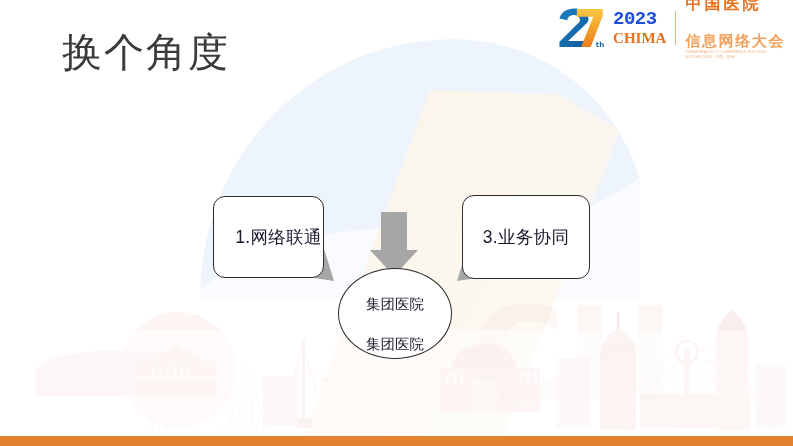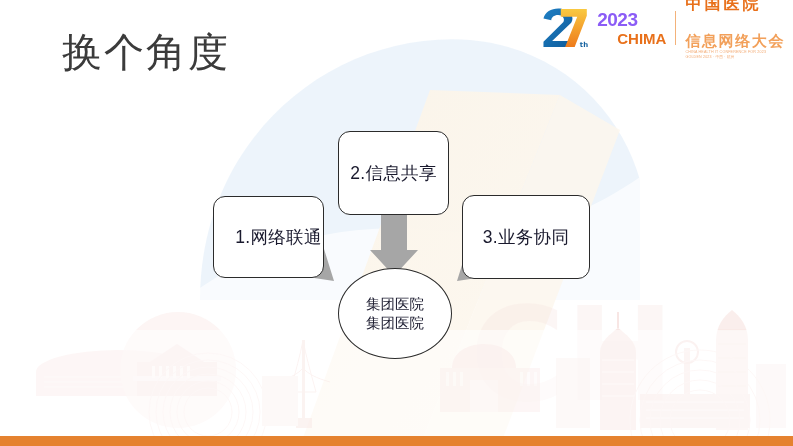--- a/index.html
+++ b/index.html
@@ -30,30 +30,29 @@
     height:48px;width:200px;
     display:flex;align-items:center;justify-content:flex-end;
     gap:5px;
   }
   .logo-mark{width:52px;height:44px;flex:none;}
   .logo-year-block{
     display:flex;flex-direction:column;align-items:flex-start;
     line-height:1;flex:none;
   }
   .logo-year{
-    font-size:19px;font-weight:bold;color:#8b5cf6;
-    font-family:Liberation Sans, sans-serif;
+    font-size:19px;font-weight:bold;color:#1d4ed8;
+    font-family:Liberation Mono, monospace;
     letter-spacing:-0.5px;
   }
   .logo-chima{
     font-size:15px;font-weight:bold;color:#E8701A;
-    font-family:Liberation Sans, sans-serif;
+    font-family:Liberation Serif, serif;
     letter-spacing:0px;margin-top:2px;
     position:relative;
-    margin-left:20px;
   }
   .logo-divider{
     width:1px;height:34px;background:#F3B27A;flex:none;margin:0 4px;
   }
   .logo-cn-block{
     display:flex;flex-direction:column;align-items:flex-start;
     line-height:1;flex:none;
   }
   .logo-cn1{
     font-size:16px;font-weight:bold;color:#E8701A;letter-spacing:3px;
@@ -91,21 +90,21 @@
     left:338px;top:268px;width:114px;height:91px;
     background:#ffffff;
     border:1.3px solid #2b2b2b;
     border-radius:50%;
     display:flex;flex-direction:column;align-items:center;justify-content:center;
     color:#1a1a2e;
     font-size:14.5px;
     line-height:1.28;
     box-sizing:border-box;
   }
-  .circle-line{white-space:nowrap;}
+  .circle-line{white-space:nowrap;margin-top:21px;}
 
   .arrows{position:absolute;left:0;top:0;width:793px;height:446px;}
 </style>
 </head>
 <body>
 
 <div id="slide">
 
   <svg class="bg-layer" viewBox="0 0 793 446" width="793" height="446" preserveAspectRatio="none">
     <defs>
@@ -280,23 +279,20 @@
       <polygon points="485,249 473,259 467,249 457,281 490,276 483,267 495,257" fill="#A6A6A6"></polygon>
     </g>
   </svg>
 
   <div class="diagram">
 
     <div class="node-box" id="box-1">
       <span>1.网络联通</span>
     </div>
 
-    <div class="node-box" id="box-2">
-      <span>2.信息共享</span>
-    </div>
 
     <div class="node-box" id="box-3">
       <span>3.业务协同</span>
     </div>
 
     <div class="node-circle">
       <span class="circle-line">集团医院</span>
       <span class="circle-line">集团医院</span>
     </div>
 

